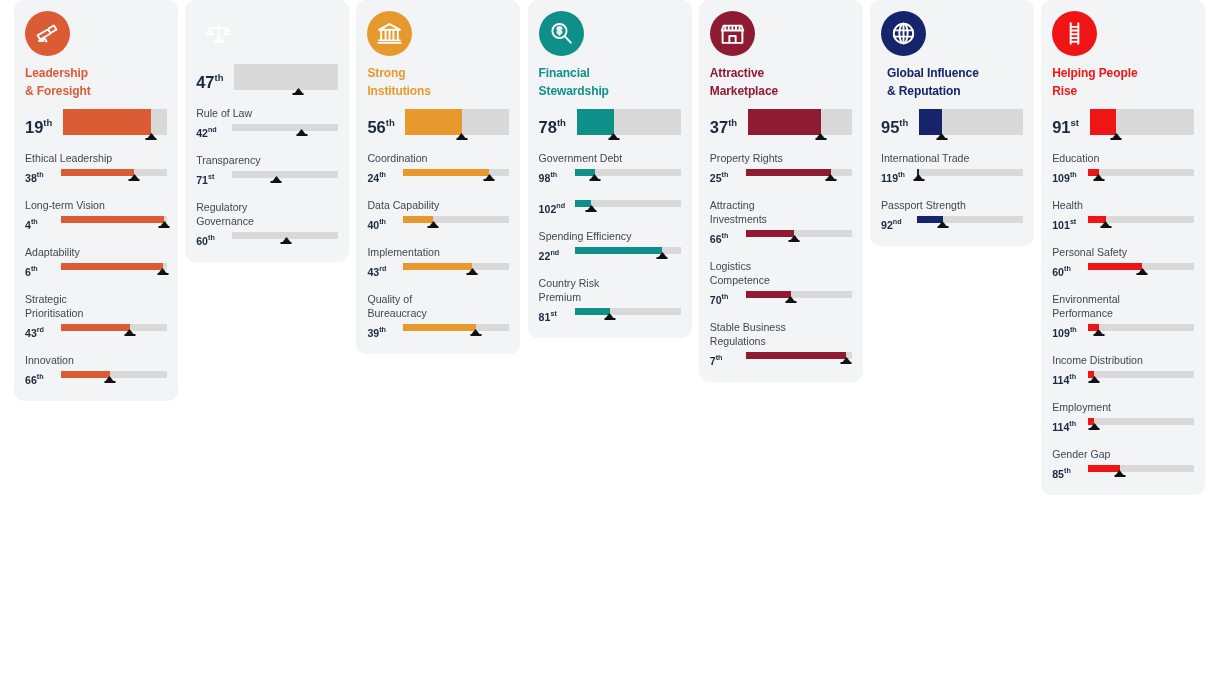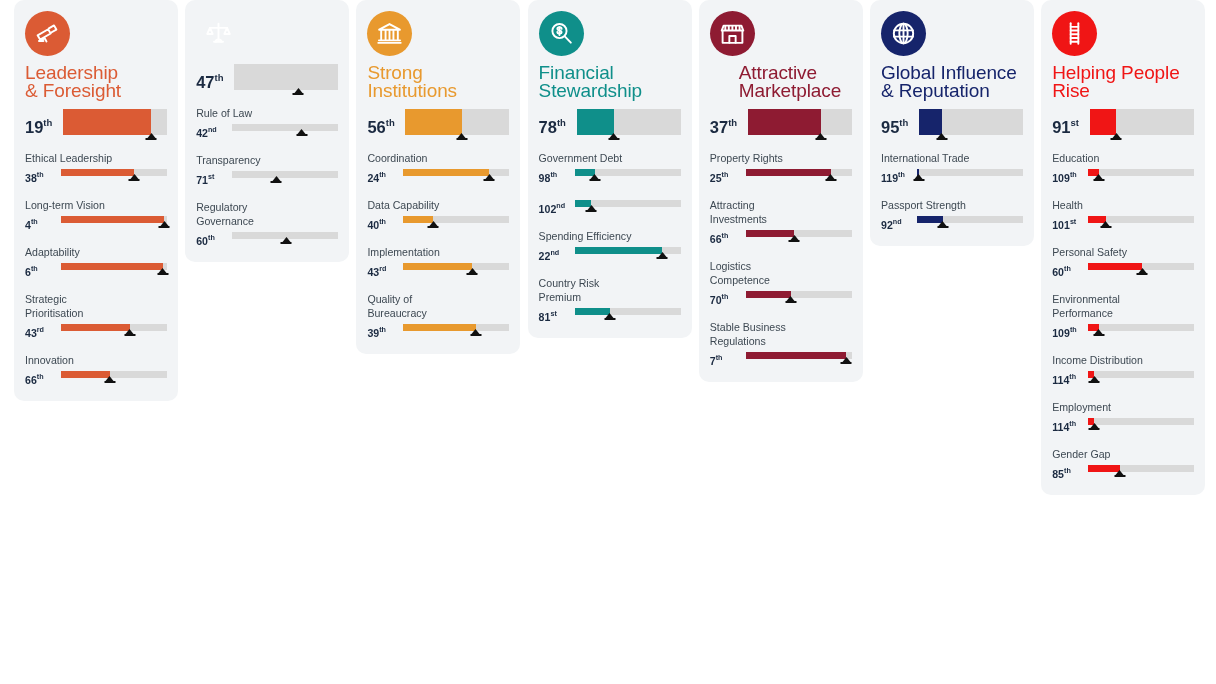--- a/index.html
+++ b/index.html
@@ -25,22 +25,22 @@
   }
   
   .icon-circle {
     width: 45px; height: 45px;
     border-radius: 50%;
     display: flex; align-items: center; justify-content: center;
     margin-bottom: 8px;
   }
   .icon-circle svg { display: block; }
   .pillar-title {
-    font-size: 19px;
-    font-weight: normal;
+    font-size: 12px;
+    font-weight: bold;
     line-height: 18px;
     letter-spacing: -0.1px;
     margin-bottom: 9px;
     white-space: pre-line;
   }
   
   .main-row {
     display: flex;
     align-items: flex-start;
     height: 34px;
@@ -483,21 +483,21 @@
       <div class="icon-circle" style="background: rgb(142, 27, 50);">
         <svg width="27" height="27" viewBox="0 0 24 24">
           <g stroke="#fff" fill="none" stroke-width="1.7" stroke-linecap="round" stroke-linejoin="round">
             <path d="M3.2 9.4h17.6v10.9H3.2z"></path>
             <path d="M2.4 9.4L4.1 5h15.8l1.7 4.4"></path>
             <path d="M5.6 5.6v3.4M8.7 5.6v3.4M11.9 5.6v3.4M15.1 5.6v3.4M18.3 5.6v3.4"></path>
             <path d="M9.2 20.3v-6.1h5.6v6.1"></path>
           </g>
         </svg>
       </div>
-      <div class="pillar-title" style="color: rgb(142, 27, 50); margin-left: 29px;">Attractive
+      <div class="pillar-title" style="color: rgb(142, 27, 50);">Attractive
 Marketplace</div>
       <div class="main-row">
         <div class="main-rank"><span>37</span><sup>th</sup></div>
         <div class="bar-wrap-main">
           <div class="track-main" style="background: rgb(217, 217, 217);"></div>
           <div class="fill-main" style="background: rgb(142, 27, 50); width: 70%;"></div>
           <div class="marker marker-main" style="left: 70%;">
             <div class="tri"></div>
             <div class="stem"></div>
           </div>
@@ -570,21 +570,21 @@
         <svg width="27" height="27" viewBox="0 0 24 24">
           <g stroke="#fff" fill="none" stroke-width="1.7" stroke-linecap="round" stroke-linejoin="round">
             <circle cx="12" cy="12" r="8.6"></circle>
             <ellipse cx="12" cy="12" rx="3.7" ry="8.6"></ellipse>
             <path d="M3.6 9.2h16.8"></path>
             <path d="M3.6 14.8h16.8"></path>
             <path d="M12 3.4v17.2"></path>
           </g>
         </svg>
       </div>
-      <div class="pillar-title" style="color: rgb(22, 36, 107);">Global Influence
+      <div class="pillar-title" style="color: rgb(22, 36, 107); margin-left: 6px;">Global Influence
 &amp; Reputation</div>
       <div class="main-row">
         <div class="main-rank"><span>95</span><sup>th</sup></div>
         <div class="bar-wrap-main">
           <div class="track-main" style="background: rgb(217, 217, 217);"></div>
           <div class="fill-main" style="background: rgb(22, 36, 107); width: 21.6667%;"></div>
           <div class="marker marker-main" style="left: 21.6667%;">
             <div class="tri"></div>
             <div class="stem"></div>
           </div>

